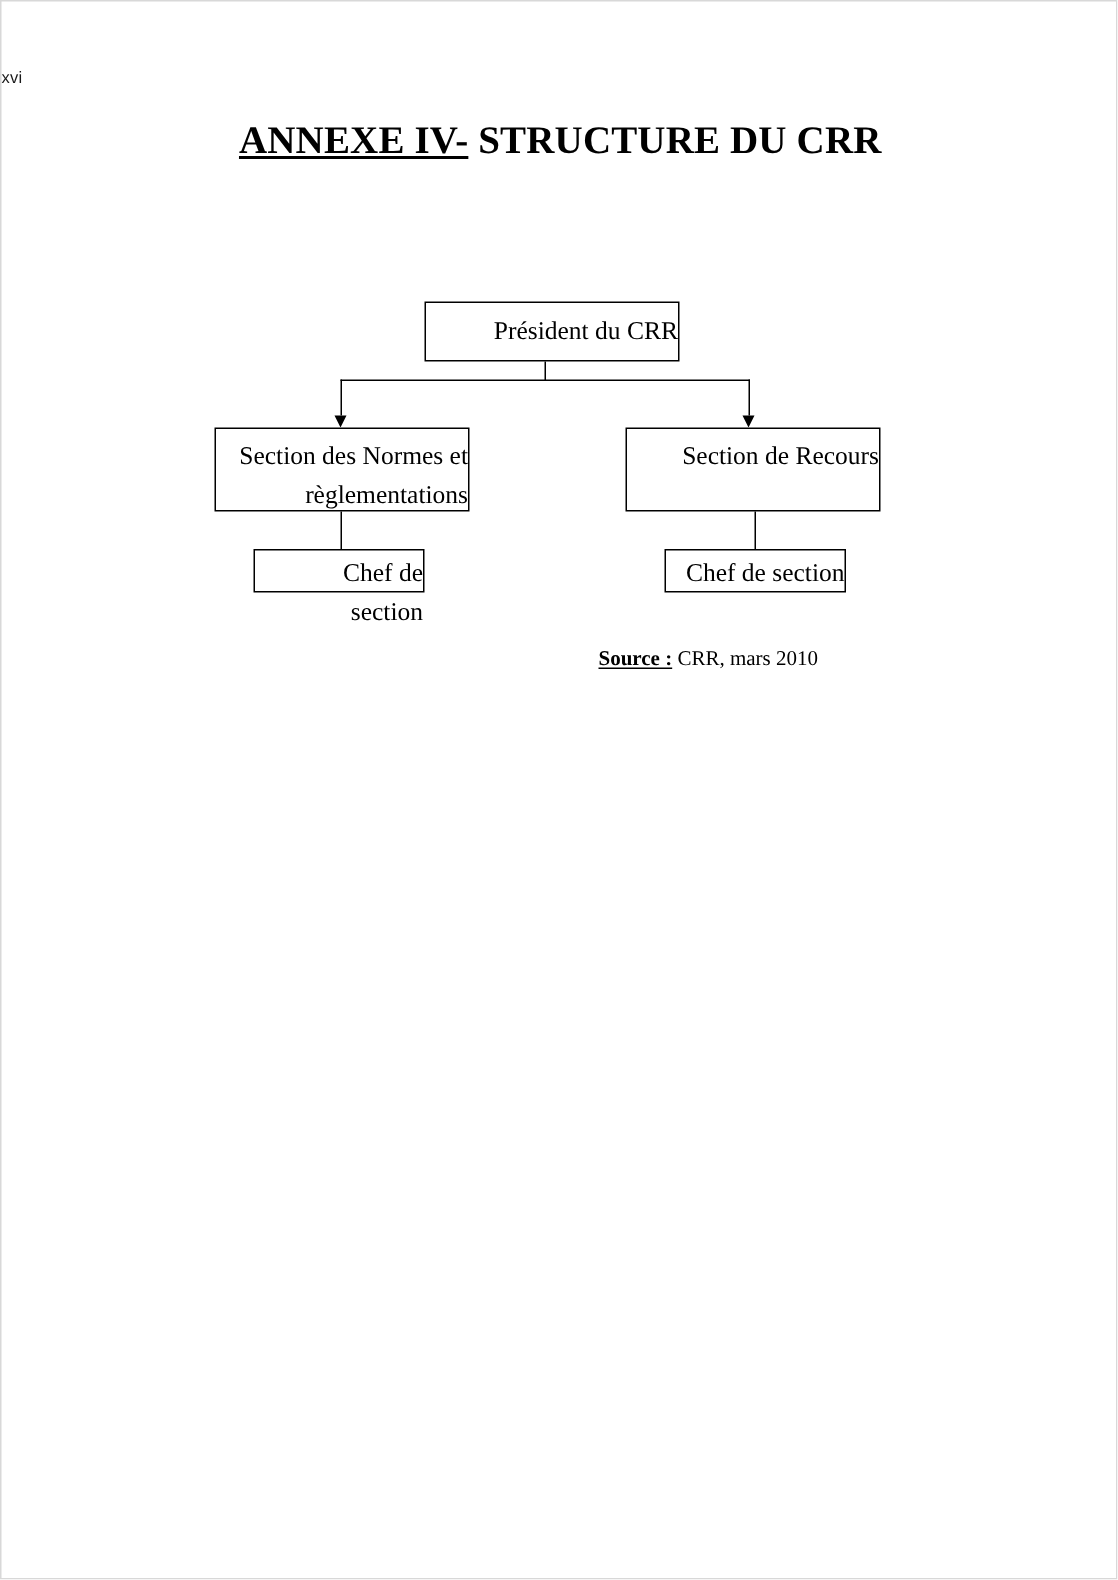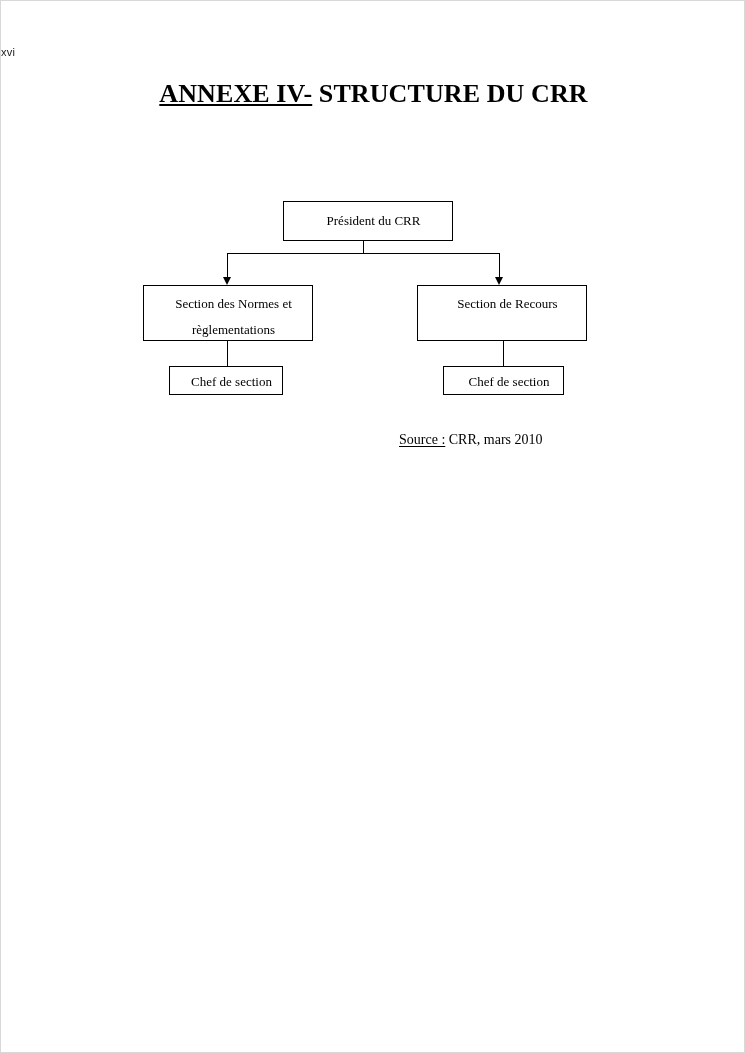--- a/index.html
+++ b/index.html
@@ -56,23 +56,23 @@
     left: 0;
     width: 745px;
     height: 1053px;
   }
   .node {
     position: absolute;
     border: 1px solid #000000;
     box-sizing: border-box;
     background: #ffffff;
     font-family: "Liberation Serif", serif;
-    font-size: 13px;
+    font-size: 17px;
     color: #000000;
-    text-align: center;
+    text-align: right;
     padding-left: 11px;
   }
   .node .label {
     display: block;
     line-height: 26px;
   }
 
   
   #node-president {
     left: 282px;
@@ -145,20 +145,21 @@
     left: 398px;
     top: 431px;
     font-family: "Liberation Serif", serif;
     font-size: 14px;
     color: #000000;
     white-space: nowrap;
   }
   .source .u {
     text-decoration: underline;
     text-underline-offset: 2px;
+    font-weight: bold;
   }
 </style>
 </head>
 <body>
 
 <div class="page">
 
   <div class="folio">xvi</div>
 
   <div class="doc-title">

